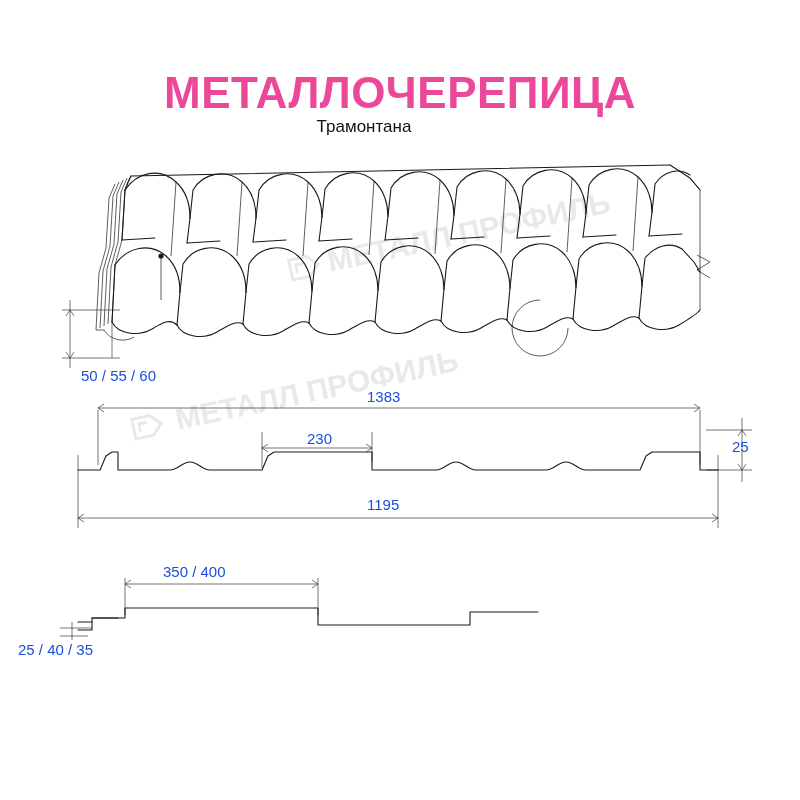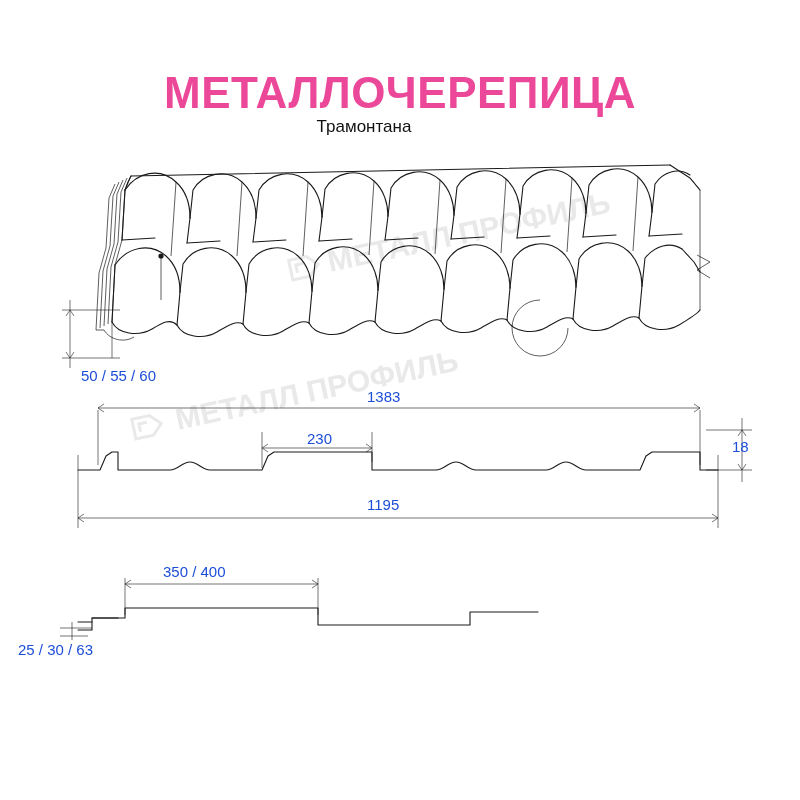--- a/index.html
+++ b/index.html
@@ -239,16 +239,16 @@
     <path class="thin" d="M72 622 L72 640"></path>
   </g>
 </svg>
 
 <div class="title-main">МЕТАЛЛОЧЕРЕПИЦА</div>
 <div class="title-sub">Трамонтана</div>
 
 <div class="dim-label dim-50">50 / 55 / 60</div>
 <div class="dim-label dim-1155">1383</div>
 <div class="dim-label dim-230">230</div>
-<div class="dim-label dim-25r">18</div>
+<div class="dim-label dim-25r">25</div>
 <div class="dim-label dim-1195">1195</div>
 <div class="dim-label dim-350">350 / 400</div>
-<div class="dim-label dim-253035">25 / 30 / 63</div>
+<div class="dim-label dim-253035">25 / 40 / 35</div>
 
 </body></html>

